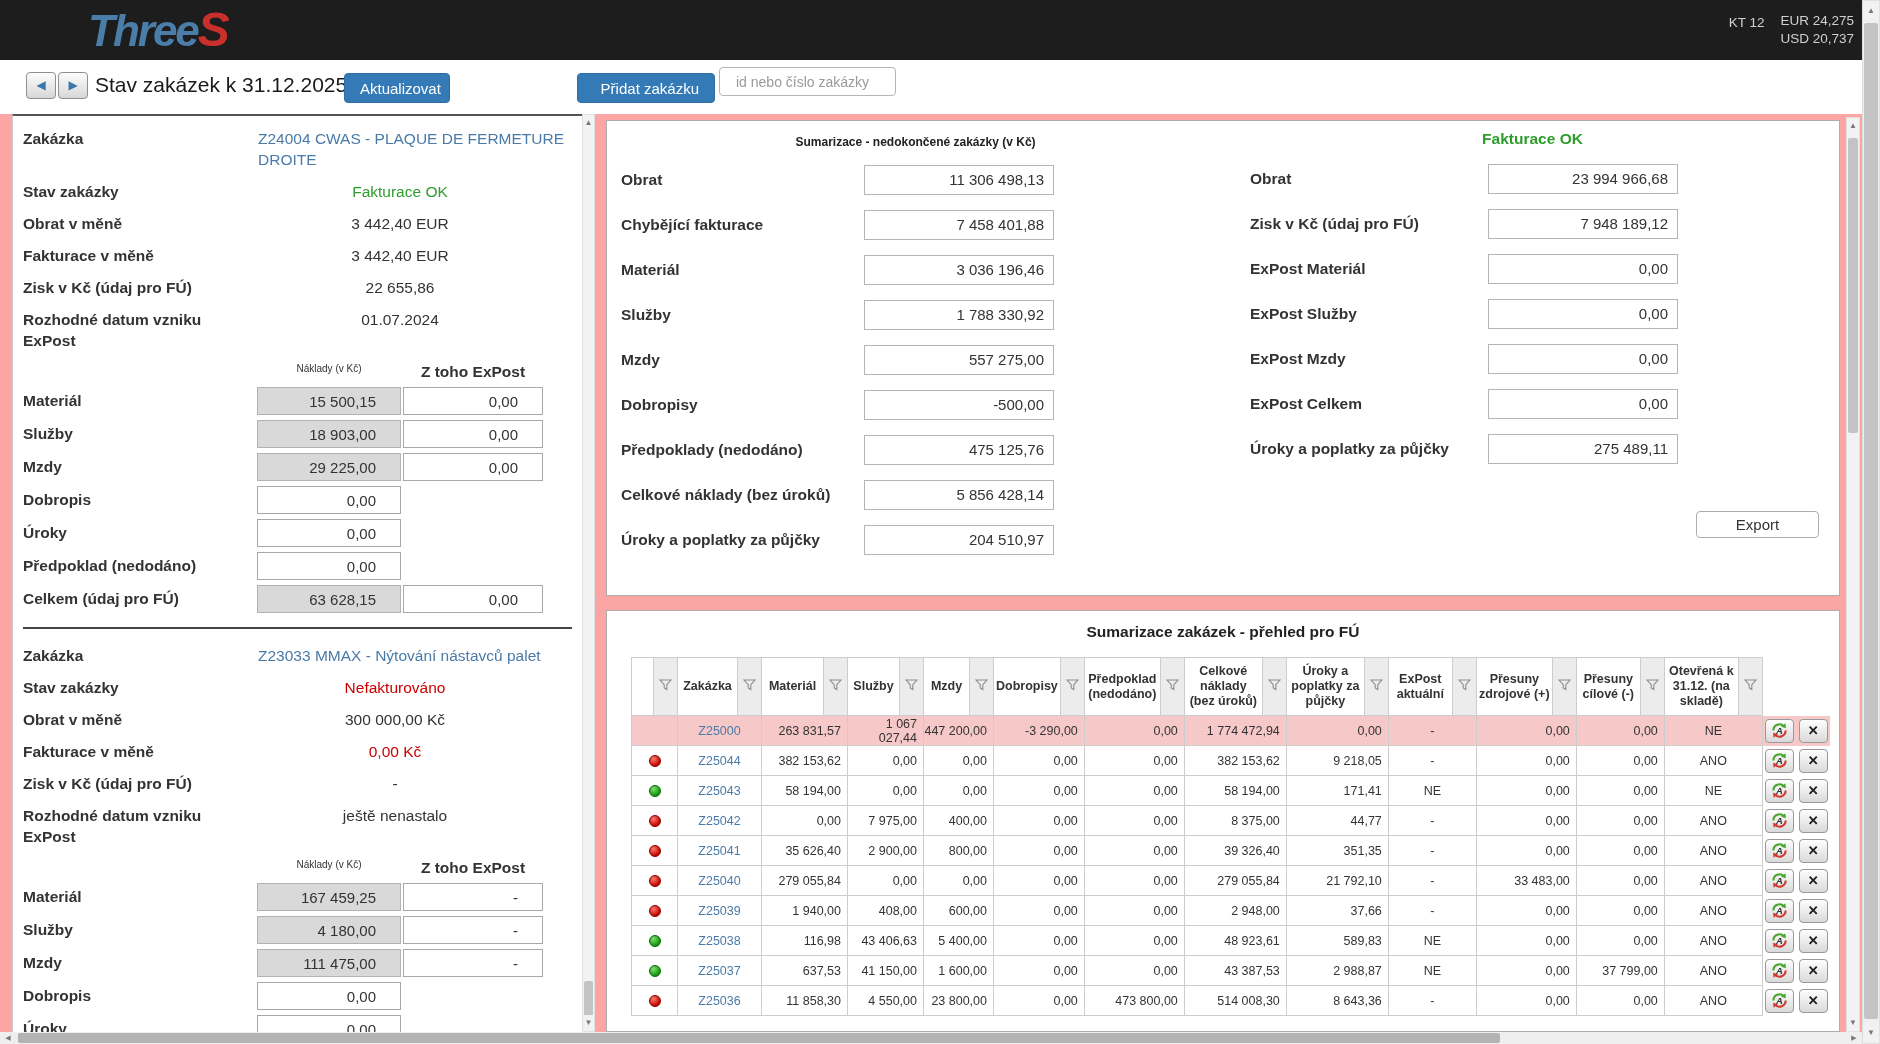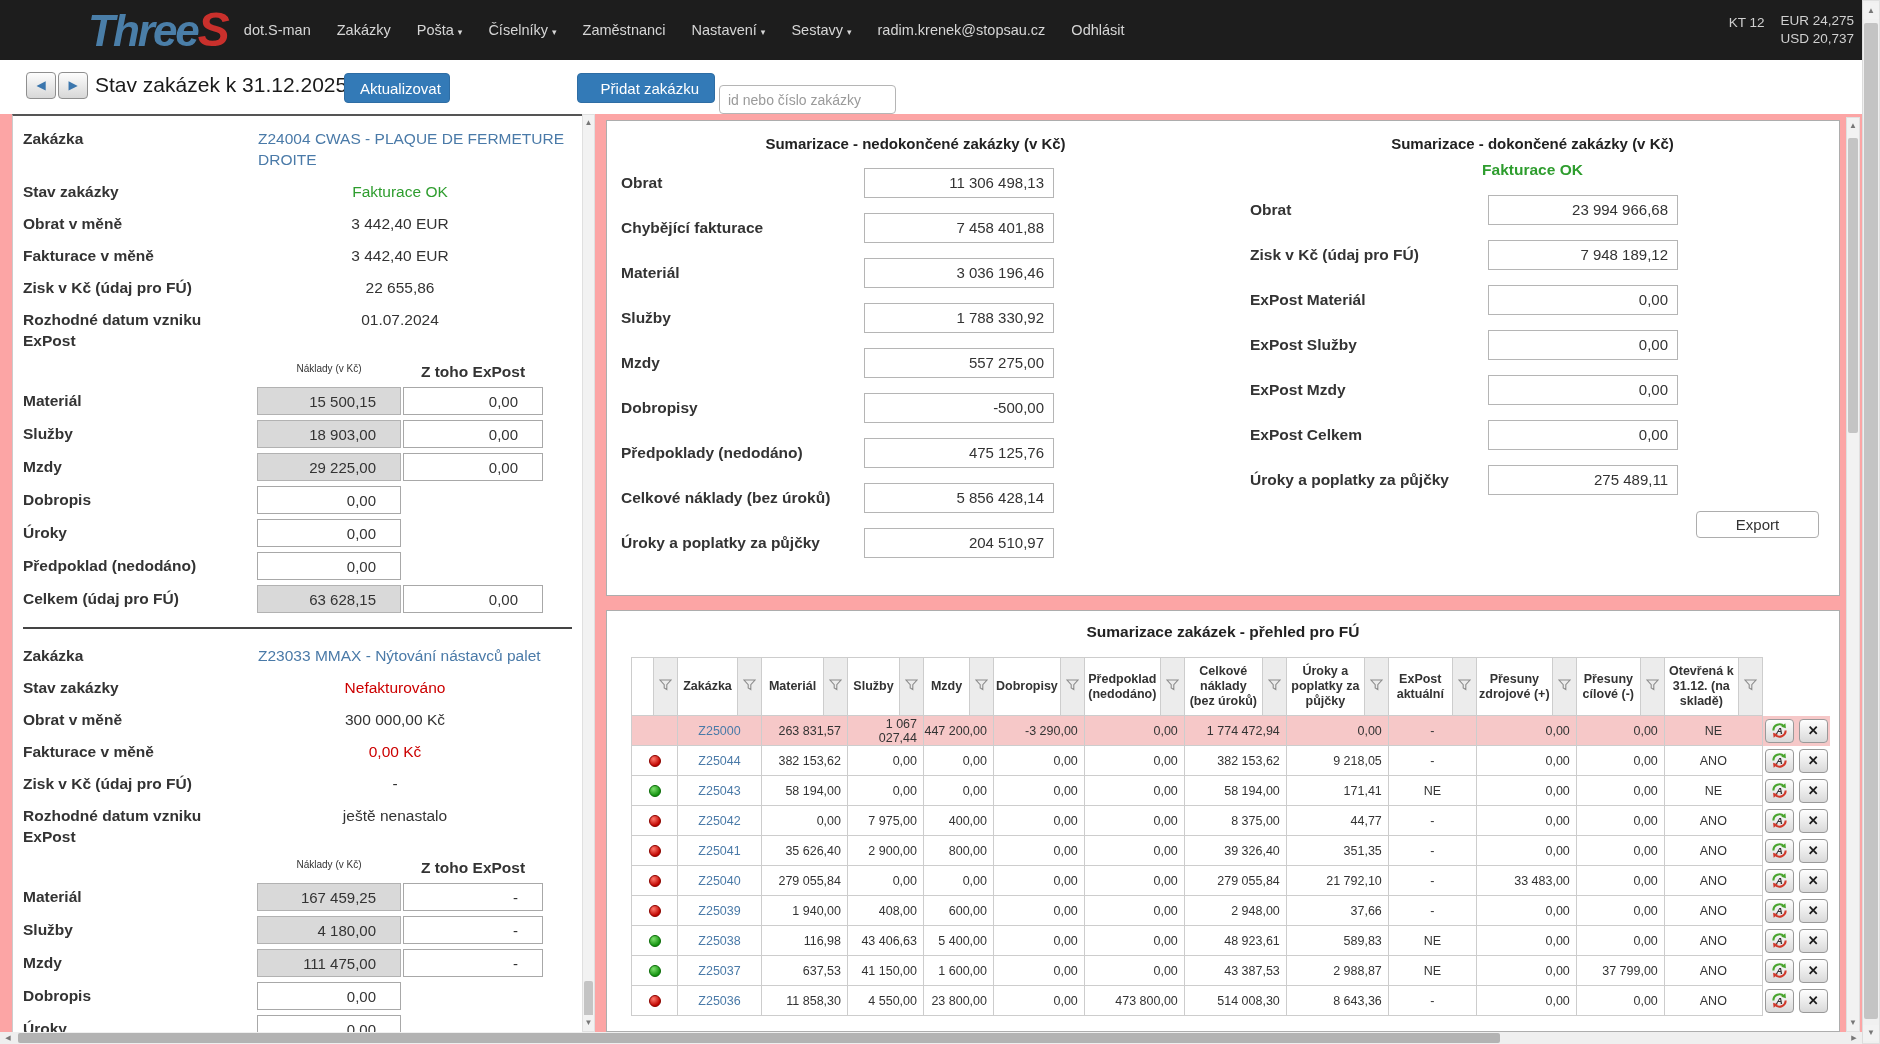--- a/index.html
+++ b/index.html
@@ -22,22 +22,22 @@
   
   .toolbar { position:absolute; left:0; top:60px; width:1880px; height:54px; background:#fff; }
   .nav-btn { position:absolute; top:12px; width:30px; height:27px; border:1px solid #8f8f8f; border-radius:4px;
              background:linear-gradient(#fdfdfd,#d7d7d7); color:#3b76ad; font-size:12px; text-align:center; line-height:25px; cursor:pointer; }
   .nav-btn.prev { left:26px; } .nav-btn.next { left:58px; }
   .page-title { position:absolute; left:95px; top:13px; font-size:21px; color:#1a1a1a; white-space:nowrap; }
   .btn-primary { position:absolute; top:13px; height:30px; background:#337ab7; border:1px solid #2e6da4; border-radius:4px;
                  color:#fff; font-size:15px; padding:0 15px; cursor:pointer; font-family:inherit; }
   .btn-refresh { left:344px; width:106px; }
   .btn-add { left:577px; width:138px;text-align:right; }
-  .search-input { position:absolute; left:719px; top:25px; width:177px; height:29px; border:1px solid #b5b5b5; border-radius:4px;
-                  padding:0 8px; font-size:14px; color:#333; font-family:inherit; }
+  .search-input { position:absolute; left:719px; top:7px; width:177px; height:29px; border:1px solid #b5b5b5; border-radius:4px;
+                  padding:0 16px; font-size:14px; color:#333; font-family:inherit; }
   .search-input::placeholder { color:#9a9a9a; }
 
   
   .left-panel { position:absolute; left:12px; top:114px; width:570px; height:918px; border-top:2px solid #555;
                 border-left:1px solid #ccc; overflow:hidden; padding:12px 0 0 10px; background:#fff; }
   .order-block + .order-block { border-top:2px solid #444; margin-top:14px; padding-top:16px; margin-right:10px; }
   .field-row { display:flex; margin-bottom:11px; line-height:21px; }
   .field-label { flex:0 0 235px; font-weight:bold; font-size:15.5px; color:#333; white-space:pre-line; }
   .field-value { flex:1; text-align:center; font-size:15.5px; color:#333; padding-right:40px; }
   .field-value.link { text-align:left; color:#4a7aa8; cursor:pointer; padding-right:10px; }
@@ -61,21 +61,21 @@
   .page-scroll { left:1862px; top:0; width:18px; height:1044px; background:#f0f0f0; border-left:1px solid #dcdcdc; }
   .hscroll { position:absolute; left:0; top:1032px; width:1862px; height:12px; background:#efefef; }
   .hs-btn { position:absolute; top:0; width:16px; height:12px; color:#777; font-size:7px; text-align:center; line-height:12px; background:#efefef; cursor:pointer; }
   .hs-thumb { position:absolute; top:1px; height:10px; background:#b3b3b3; border-radius:2px; left:18px; width:1482px; cursor:pointer; }
 
   
   .summary-wrap { position:absolute; left:606px; top:120px; width:1234px; height:476px; border:1px solid #adadad; background:#fff; }
   .sum-half { position:absolute; top:0; bottom:0; width:617px; }
   .sum-half.open { left:0; }
   .sum-half.done { left:617px; }
-  .sum-title { text-align:center; font-weight:bold; font-size:15px; color:#222; margin-top:14px; }
+  .sum-title { text-align:center; font-weight:bold; font-size:12px; color:#222; margin-top:14px; }
   .sum-sub { text-align:center; font-weight:bold; font-size:15.5px; margin-top:9px; }
   .t-red { color:#cc0000; } .t-orange { color:#f0a030; } .t-green { color:#2e9d2e; } .t-dark { color:#333; }
   .sum-rows { margin-top:8px; }
   .sum-row { display:flex; align-items:center; height:45px; padding-left:14px; }
   .sum-half.done .sum-row { padding-left:26px; }
   .sum-label { flex:0 0 243px; font-weight:bold; font-size:15.5px; color:#333; }
   .sum-half.done .sum-label { flex-basis:238px; }
   .sum-input { width:190px; height:30px; border:1px solid #b5b5b5; text-align:right; padding-right:9px; font-size:15px; color:#333; background:#fff; font-family:inherit; }
   .export-btn { position:absolute; left:472px; top:390px; width:123px; height:27px; background:#fff; border:1px solid #adadad; border-radius:4px;
                 font-size:15px; color:#333; cursor:pointer; font-family:inherit; }
@@ -101,31 +101,20 @@
               display:inline-flex; align-items:center; justify-content:center; cursor:pointer; padding:0; }
   .x-glyph { font-size:13px; font-weight:bold; color:#1a1a1a; line-height:1; }
 </style>
 </head>
 <body>
 
 <div id="app">
 
   <div class="navbar">
     <div class="logo"><span class="logo-blue">Three</span><span class="logo-red">S</span></div>
-    <div class="nav-menu" id="nav-menu">
-        <a class="nav-item">dot.S-man</a>
-        <a class="nav-item">Zakázky</a>
-        <a class="nav-item">Pošta<span class="caret">▾</span></a>
-        <a class="nav-item">Číselníky<span class="caret">▾</span></a>
-        <a class="nav-item">Zaměstnanci</a>
-        <a class="nav-item">Nastavení<span class="caret">▾</span></a>
-        <a class="nav-item">Sestavy<span class="caret">▾</span></a>
-        <a class="nav-item">radim.krenek@stopsau.cz</a>
-        <a class="nav-item">Odhlásit</a>
-      </div>
     <div class="nav-right">
       <span class="nav-period">KT 12</span>
       <div class="nav-rates">
         <div>EUR 24,275</div>
         <div>USD 20,737</div>
       </div>
     </div>
   </div>
 
   <div class="toolbar">
@@ -301,21 +290,20 @@
             <div class="sum-label">Celkové náklady (bez úroků)</div>
             <input class="sum-input" readonly="" value="5 856 428,14" style="">
           </div>
           <div class="sum-row">
             <div class="sum-label">Úroky a poplatky za půjčky</div>
             <input class="sum-input" readonly="" value="204 510,97" style="">
           </div>
         </div>
     </div>
     <div class="sum-half done">
-      <div class="sum-title">Sumarizace - dokončené zakázky (v Kč)</div>
       <div class="sum-sub t-green">Fakturace OK</div>
       <div class="sum-rows" id="sum-done-rows">
           <div class="sum-row">
             <div class="sum-label">Obrat</div>
             <input class="sum-input" readonly="" value="23 994 966,68" style="">
           </div>
           <div class="sum-row">
             <div class="sum-label">Zisk v Kč (údaj pro FÚ)</div>
             <input class="sum-input" readonly="" value="7 948 189,12" style="">
           </div>

